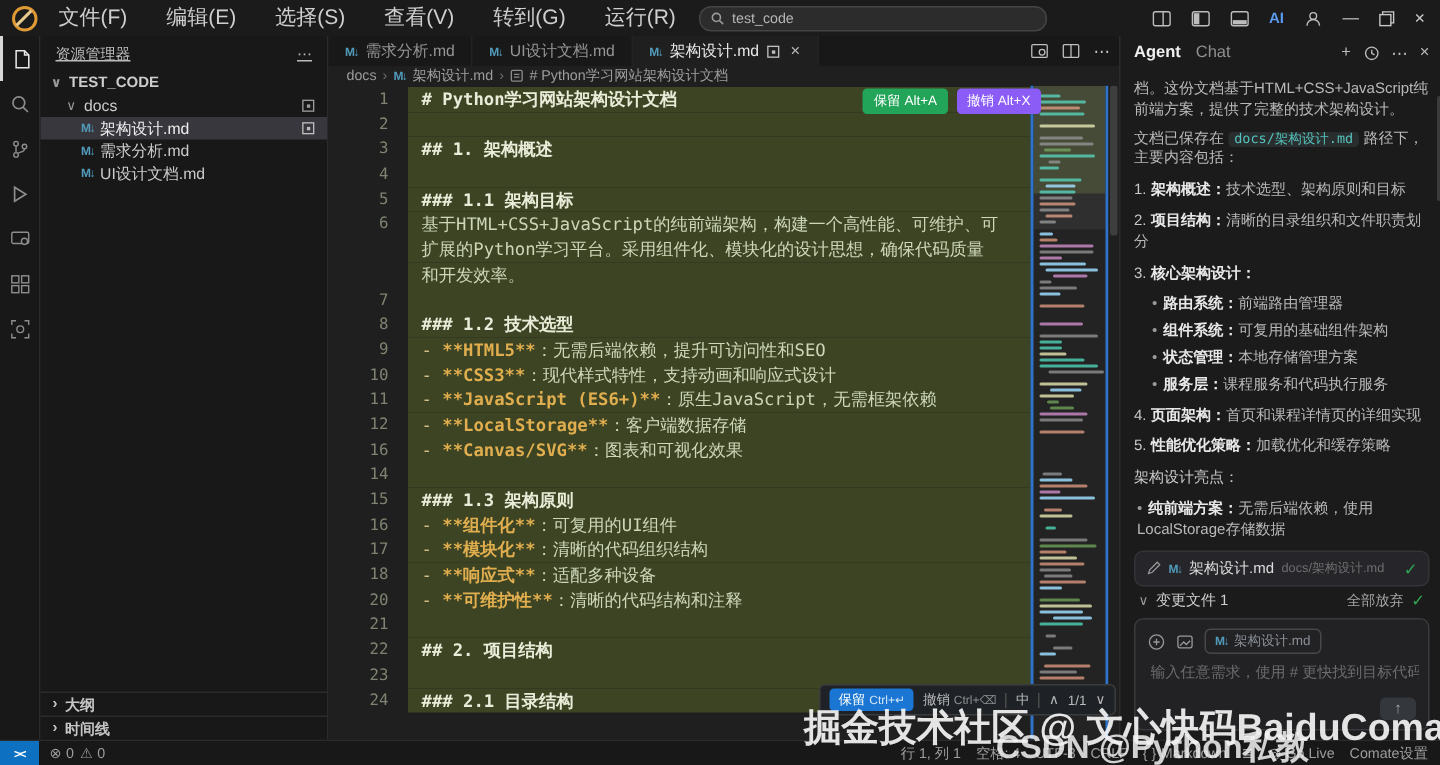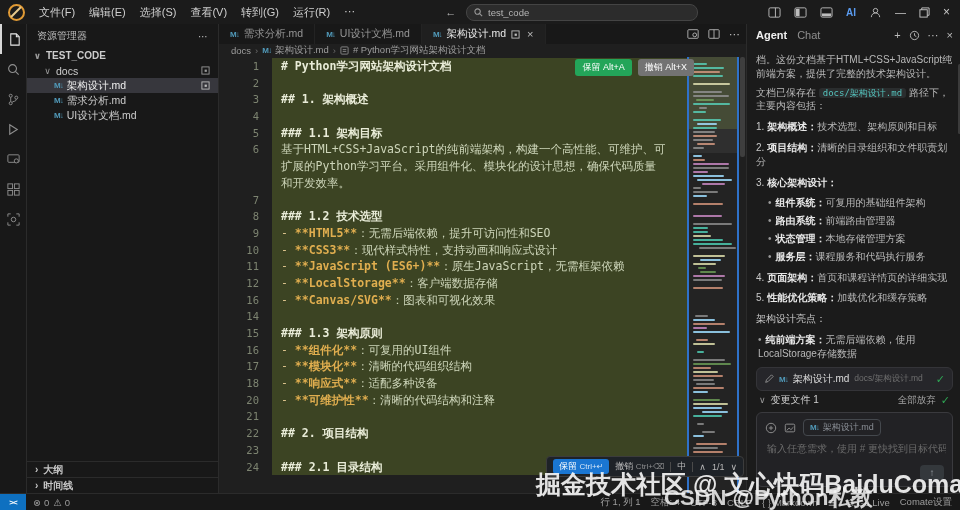--- a/index.html
+++ b/index.html
@@ -4,36 +4,36 @@
 <style>
   html,body{margin:0;padding:0;background:#000;}
   .app{position:relative;width:960px;height:510px;overflow:hidden;background:#1f1f1f;
        font-family:"Liberation Sans","DejaVu Sans",sans-serif;color:#ccc;
        -webkit-font-smoothing:antialiased;}
   svg{display:block}
   
   .titlebar{height:24px;background:#1b1b1b;display:flex;align-items:center;position:relative;}
   .logo{width:13px;height:13px;border-radius:50%;border:2px solid #e09a35;margin:0 8px 0 8px;position:relative;flex:none;}
   .logo::after{content:"";position:absolute;left:-1px;top:5px;width:14px;height:2px;background:#e6c98c;transform:rotate(-45deg);}
-  .menus{display:flex;gap:2px;font-size:11px;color:#cfcfcf;}
+  .menus{display:flex;gap:14px;font-size:14px;color:#cfcfcf;}
   .menus span{padding:2px 6px;border-radius:4px;}
   .navarrows{display:flex;gap:10px;margin-left:84px;color:#b8b8b8;font-size:11px;}
   .searchbox{position:absolute;left:466px;top:4px;width:216px;height:15px;background:#2c2c2c;
      border:1px solid #444;border-radius:8px;display:flex;align-items:center;gap:5px;padding:0 7px;
      font-size:9.5px;color:#b5b5b5;}
   .tb-right{position:absolute;right:0;top:0;height:24px;display:flex;align-items:center;gap:13px;padding-right:10px;}
   .tbi{color:#bdbdbd;}
   .ai-badge{color:#5a9bf0;font-weight:bold;font-size:10px;}
   
   .main{display:flex;height:469px;}
   .activitybar{width:26px;background:#181818;border-right:1px solid #2b2b2b;display:flex;flex-direction:column;align-items:center;flex:none;}
   .ab-item{width:26px;height:30px;display:flex;align-items:center;justify-content:center;opacity:.75;}
   .ab-item.active{opacity:1;border-left:2px solid #d7d7d7;width:24px;}
   .sidebar{width:191px;background:#181818;border-right:1px solid #2b2b2b;display:flex;flex-direction:column;flex:none;font-size:11px;}
-  .sb-header{height:24px;display:flex;align-items:center;justify-content:space-between;padding:0 10px;color:#bcbcbc;font-size:10px;}
+  .sb-header{height:24px;display:flex;align-items:center;justify-content:space-between;padding:0 10px;color:#bcbcbc;font-size:10px;text-decoration:underline;}
   .sb-row{height:15px;display:flex;align-items:center;gap:4px;color:#cccccc;font-size:10.5px;white-space:nowrap;}
   .sb-row .caret{color:#9a9a9a;font-size:9px;width:9px;text-align:center;}
   .sb-row.selected{background:#37373d;color:#eee;}
   .badge-ico{margin-left:auto;margin-right:8px;flex:none;}
   .sb-spacer{flex:1;}
   .sb-foot{height:15px;border-top:1px solid #2b2b2b;display:flex;align-items:center;gap:5px;padding-left:8px;
            color:#c5c5c5;font-size:10px;font-weight:bold;}
   .md-ico{color:#519aba;font-weight:bold;font-size:8px;letter-spacing:-1px;flex:none;}
   
   .editor-group{width:527px;display:flex;flex-direction:column;flex:none;position:relative;}
@@ -49,21 +49,21 @@
   .rows{position:absolute;left:0;top:1px;right:57px;}
   .crow{display:flex;height:16.7px;line-height:16.7px;font-family:"DejaVu Sans Mono",monospace;}
   .ln{width:40px;padding-right:13px;text-align:right;color:#7d8471;font-size:10.5px;background:#1f1f1f;flex:none;}
   .lt{flex:1;background:#3c4423;padding-left:9px;font-size:11.5px;white-space:pre;overflow:hidden;}
   .seg-h{color:#e9ecd8;font-weight:bold;}
   .seg-t{color:#ced6ba;}
   .seg-b{color:#e0ae4f;font-weight:bold;}
   .seg-d{color:#d8c08a;}
   .accept-btns{position:absolute;top:2px;right:52px;display:flex;gap:6px;z-index:5;}
   .btn-keep{background:#23a559;color:#fff;font-size:9px;padding:2px 7px;border-radius:3px;}
-  .btn-undo{background:#737373;color:#fff;font-size:9px;padding:2px 7px;border-radius:3px;}
+  .btn-undo{background:#8b5cf6;color:#fff;font-size:9px;padding:2px 7px;border-radius:3px;}
   .floatbar{position:absolute;left:327px;bottom:16px;height:17px;background:#1e2227;border:1px solid #3c3c3c;
      border-radius:4px;display:flex;align-items:center;gap:6px;padding:1px 6px;font-size:9px;color:#b9b9b9;z-index:6;}
   .fb-keep{background:#1a76d2;color:#fff;border-radius:3px;padding:1px 6px;}
   .fb-sep{width:1px;height:10px;background:#4a4a4a;}
   .minimap{position:absolute;right:7px;top:0;bottom:0;width:48px;background:#232323;
      border-left:2px solid #2f72c9;border-right:2px solid #2f72c9;overflow:hidden;}
   .mm-diff{position:absolute;left:0;right:0;top:0;height:72px;background:rgba(120,140,60,.28);}
   .mm-slider{position:absolute;left:0;right:0;top:0;height:96px;background:rgba(255,255,255,.06);}
   .mm-bar{height:2px;margin:2px 3px 0 4px;border-radius:1px;opacity:.85;}
   .scrollgutter{position:absolute;right:0;top:0;width:7px;bottom:0;background:#1f1f1f;}
@@ -551,22 +551,22 @@
           <span>⋯</span>
           <span>×</span>
         </div>
       </div>
       <div class="chat-body">
           <div class="cb-p">档。这份文档基于HTML+CSS+JavaScript纯前端方案，提供了完整的技术架构设计。</div>
           <div class="cb-p">文档已保存在 <span class="inline-code">docs/架构设计.md</span> 路径下，主要内容包括：</div>
           <div class="cb-num"><span class="cb-num-n">1.</span><span class="cb-bold">架构概述：</span>技术选型、架构原则和目标</div>
           <div class="cb-num"><span class="cb-num-n">2.</span><span class="cb-bold">项目结构：</span>清晰的目录组织和文件职责划分</div>
           <div class="cb-num"><span class="cb-num-n">3.</span><span class="cb-bold">核心架构设计：</span></div>
+          <div class="cb-sub"><span class="cb-dot">•</span><span class="cb-bold">路由系统：</span>前端路由管理器</div>
           <div class="cb-sub"><span class="cb-dot">•</span><span class="cb-bold">组件系统：</span>可复用的基础组件架构</div>
-          <div class="cb-sub"><span class="cb-dot">•</span><span class="cb-bold">路由系统：</span>前端路由管理器</div>
           <div class="cb-sub"><span class="cb-dot">•</span><span class="cb-bold">状态管理：</span>本地存储管理方案</div>
           <div class="cb-sub"><span class="cb-dot">•</span><span class="cb-bold">服务层：</span>课程服务和代码执行服务</div>
           <div class="cb-num"><span class="cb-num-n">4.</span><span class="cb-bold">页面架构：</span>首页和课程详情页的详细实现</div>
           <div class="cb-num"><span class="cb-num-n">5.</span><span class="cb-bold">性能优化策略：</span>加载优化和缓存策略</div>
           <div class="cb-plain">架构设计亮点：</div>
           <div class="cb-bul"><span class="cb-dot">•</span><span class="cb-bold">纯前端方案：</span>无需后端依赖，使用LocalStorage存储数据</div>
         </div>
       <div class="chat-side">
         <div class="file-card">
           <svg width="10" height="10" viewBox="0 0 12 12">

